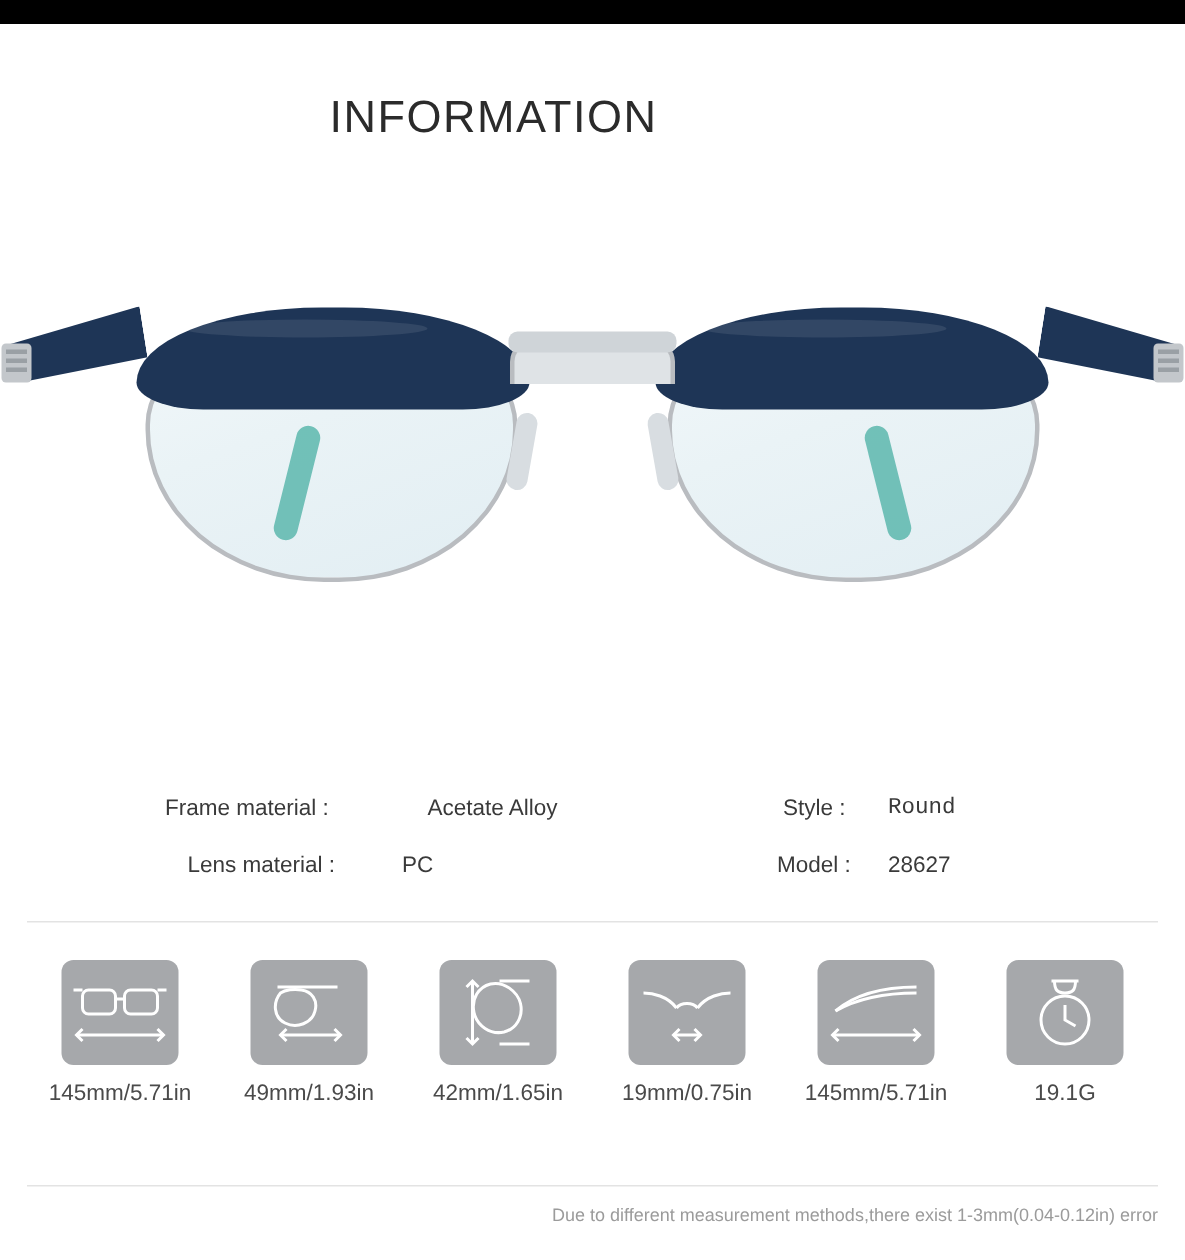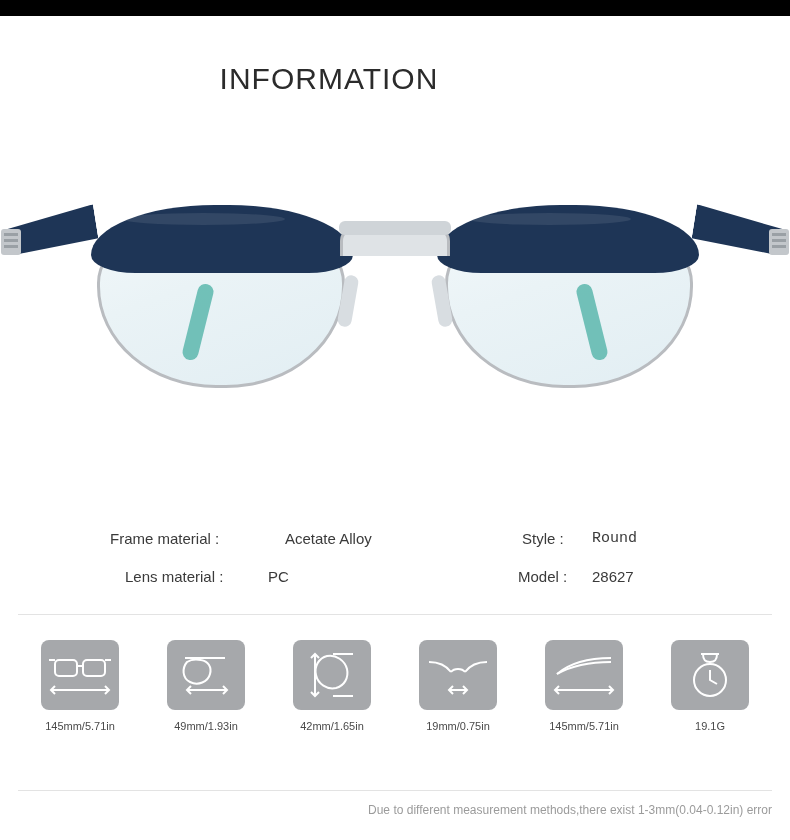--- a/index.html
+++ b/index.html
@@ -223,21 +223,21 @@
   .mbox {
     width: 78px;
     height: 70px;
     margin: 0 auto 10px auto;
     background: #a6a8ab;
     border-radius: 8px;
     position: relative;
   }
   .mbox svg { display: block; }
   .mlabel {
-    font-size: 11px;
+    font-size: 15px;
     color: #4a4a4a;
     white-space: nowrap;
   }
 
   .footnote {
     position: absolute;
     top: 803px;
     left: 0;
     width: 772px;
     text-align: right;

